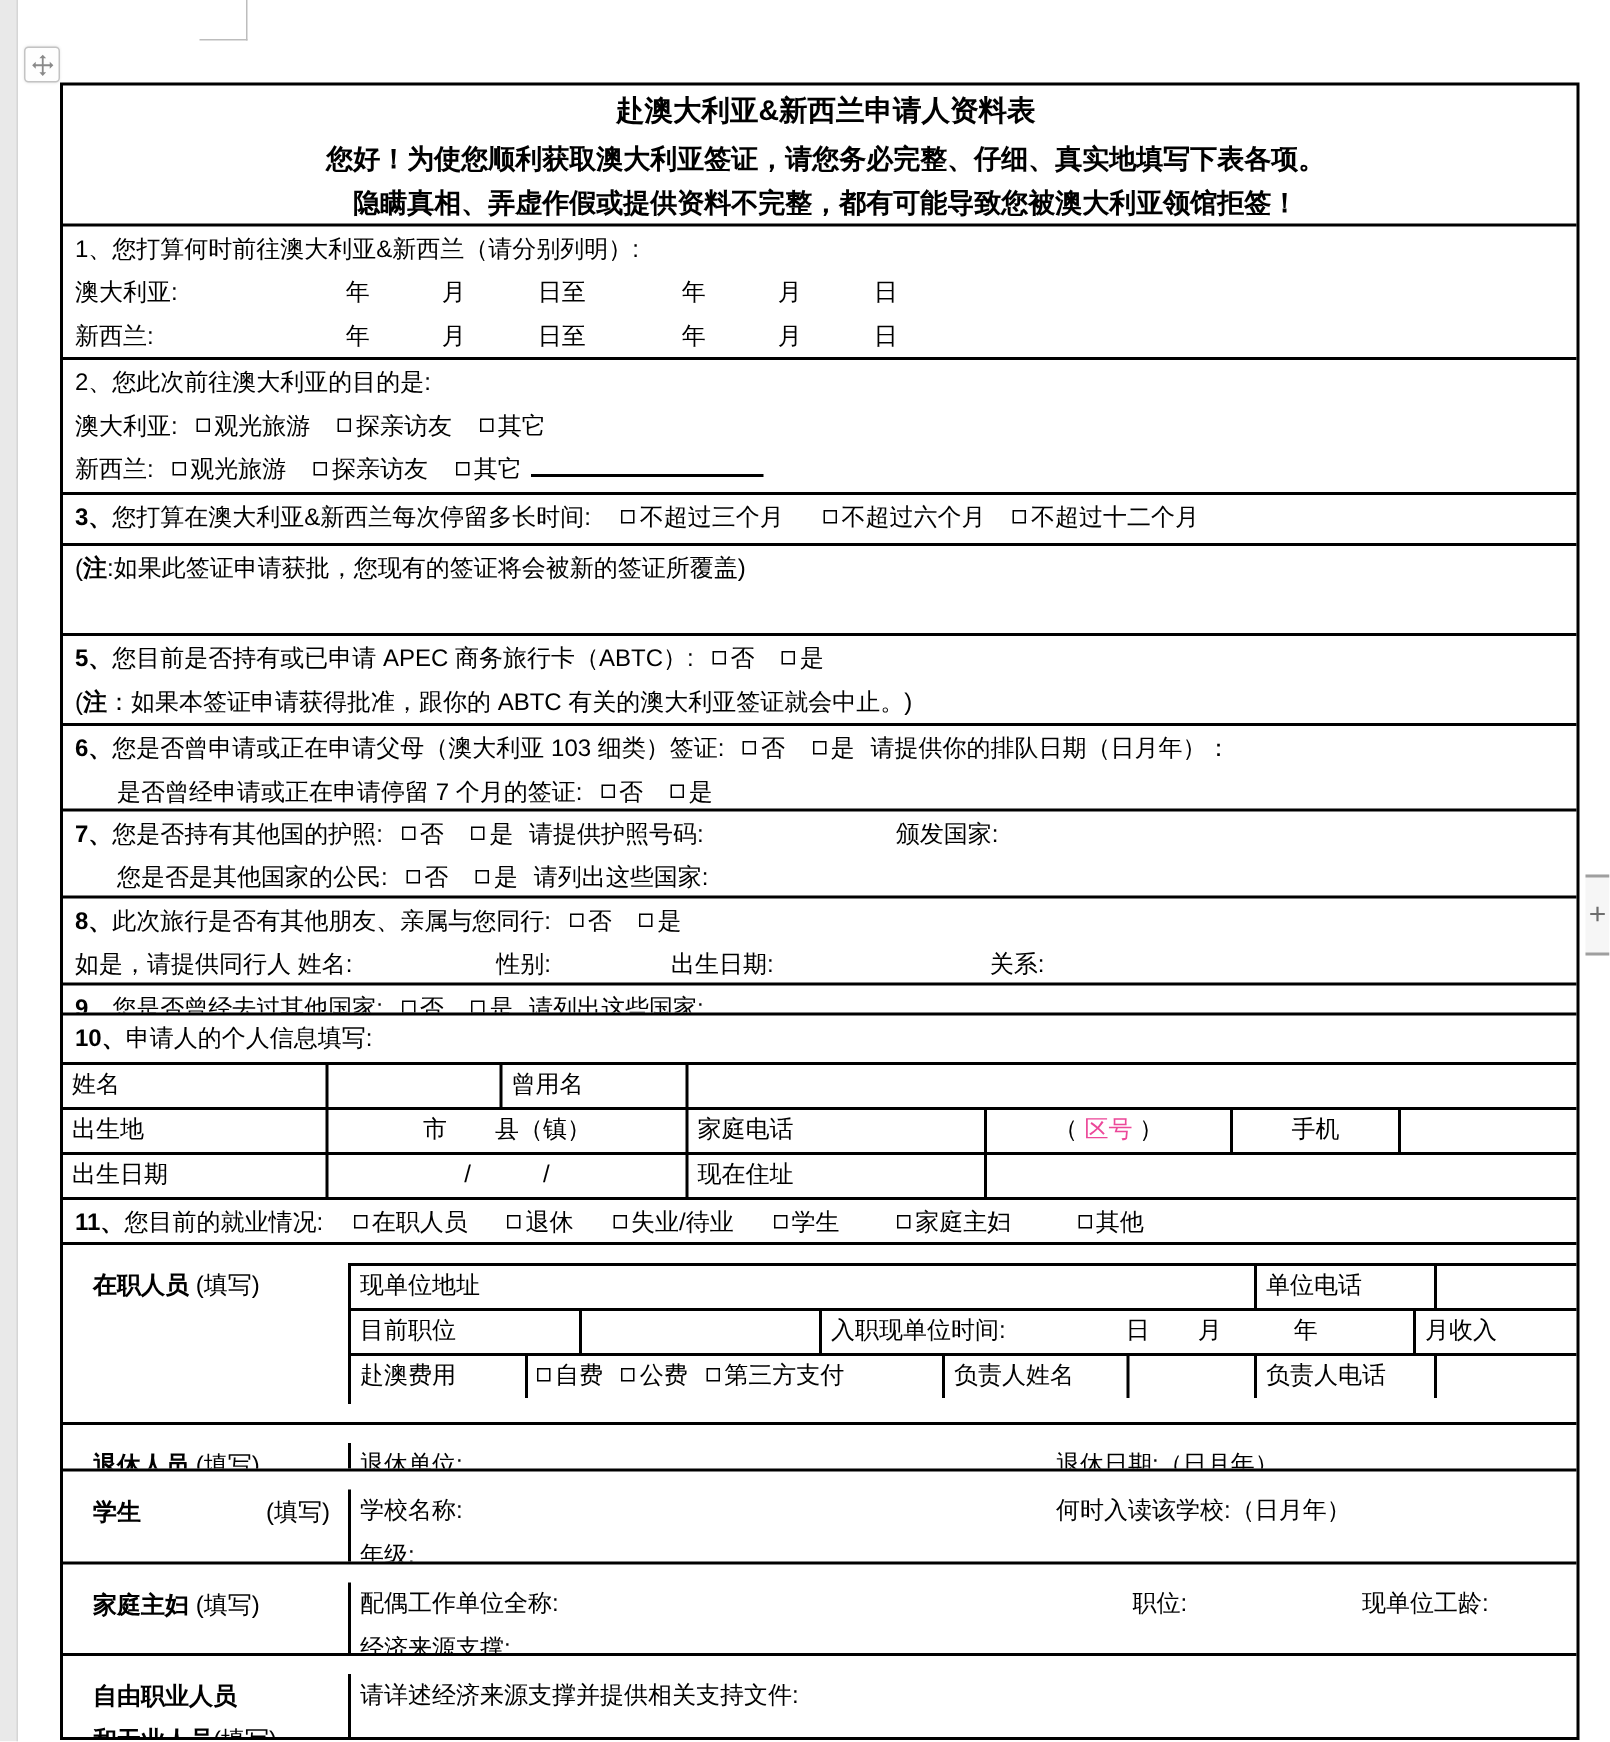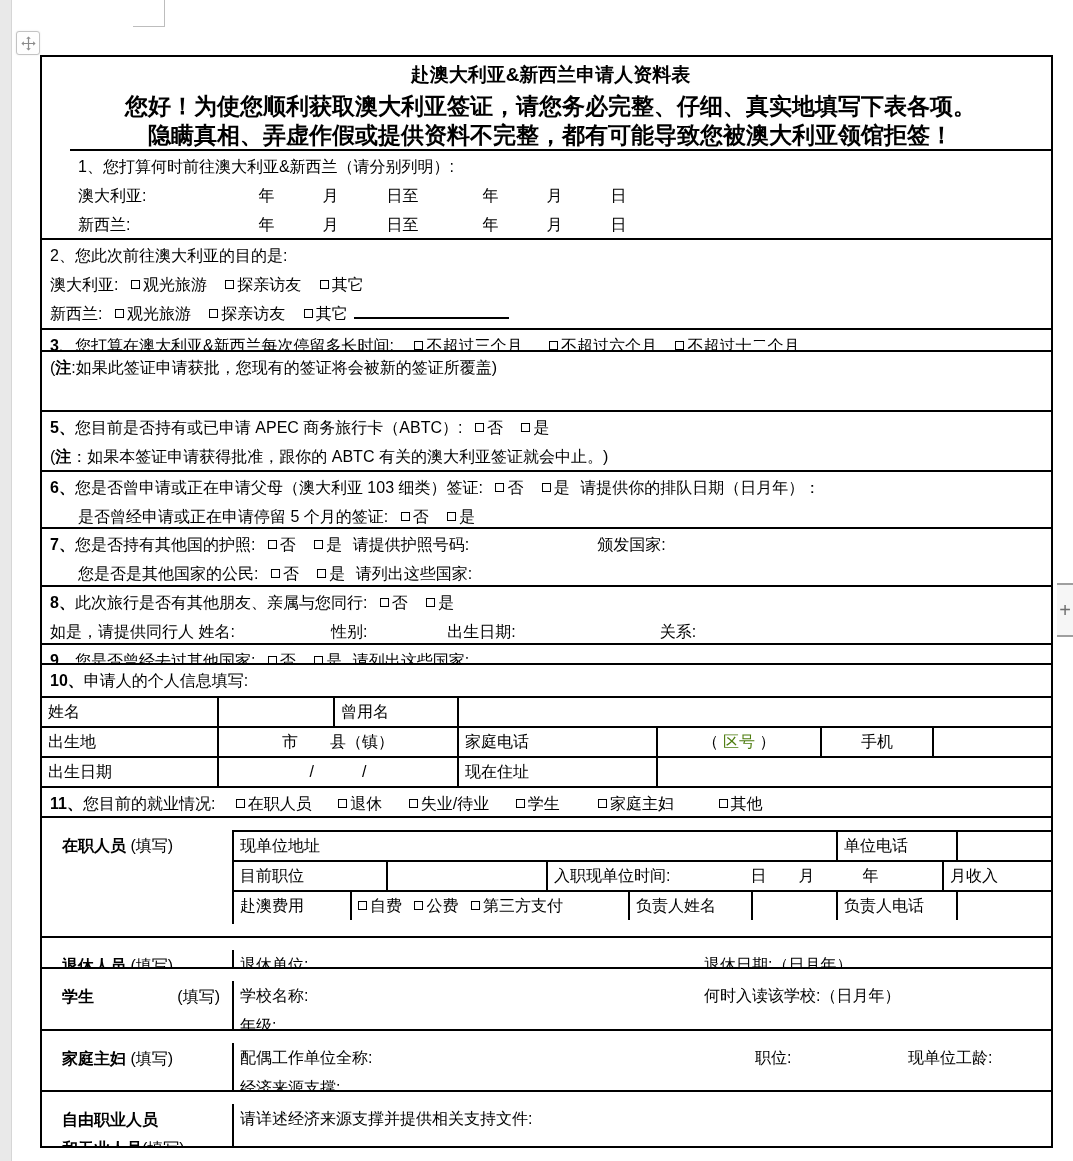--- a/index.html
+++ b/index.html
@@ -15,26 +15,26 @@
   .corner-mark { position:absolute; left:133px; top:-1px; width:32px; height:28px; border-right:1px solid #bdbdbd; border-bottom:1px solid #bdbdbd; }
   .move-handle { position:absolute; left:16px; top:31px; width:24px; height:24px; background:#fefefe; border:1px solid #c3c3c3; border-radius:3px; display:flex; align-items:center; justify-content:center; box-shadow:0 0 2px rgba(0,0,0,.10); cursor:move; }
   .scroll-plus { position:absolute; right:0; top:583px; width:16px; height:54px; background:#f6f6f6; border-top:2px solid #9f9f9f; border-bottom:2px solid #9f9f9f; color:#6e6e6e; font-size:20px; line-height:50px; text-align:center; font-weight:400; }
 
   .form { position:absolute; left:40px; top:55px; width:1013px; border:2px solid #000; background:#fff; }
   .row { border-top:2px solid #000; padding:1px 0 0 8px; white-space:nowrap; overflow:hidden; }
   .row.first { border-top:none; }
   .row.nopad { padding:0; }
   .ln { line-height:29px; white-space:nowrap; }
   .b { font-weight:700; }
-  .muted { color:#4d7c0f;font-family:Liberation Mono, monospace; }
+  .muted { color:#ec4899;font-family:Liberation Mono, monospace; }
   .ind { padding-left:28px; }
 
   .hdr { text-align:center; font-weight:700; }
   .hdr .t1 { font-size:19px; line-height:34px; }
-  .hdr .t2 { font-size:23px; line-height:29px; }
+  .hdr .t2 { font-size:18px; line-height:29px; }
 
   .box { display:inline-block; width:9px; height:9px; border:1px solid #000; margin:0 3px 2px 0; vertical-align:middle; }
   .opt { margin-left:8px; margin-right:6px; }
   .opt.wide { margin-left:16px; }
   .opt.tight { margin-left:6px; margin-right:2px; }
   .fill-line { display:inline-block; width:155px; border-bottom:2px solid #000; height:18px; vertical-align:baseline; }
 
   .grid { display:grid; }
   .cell { border-left:2px solid #000; line-height:28px; padding-left:6px; white-space:nowrap; overflow:hidden; }
   .cell.nb { border-left:none; }
@@ -71,21 +71,21 @@
   </div>
 
   <div class="form">
 
     <div class="row first hdr" style="height:92px;">
       <div class="t1">赴澳大利亚&amp;新西兰申请人资料表</div>
       <div class="t2">您好！为使您顺利获取澳大利亚签证，请您务必完整、仔细、真实地填写下表各项。</div>
       <div class="t2">隐瞒真相、弄虚作假或提供资料不完整，都有可能导致您被澳大利亚领馆拒签！</div>
     </div>
 
-    <div class="row" style="height:89px;margin-left:28px;">
+    <div class="row" style="height:89px;">
       <div class="ln"><span>1、</span><span>您打算何时前往澳大利亚&amp;新西兰（请分别列明）:</span></div>
       <div class="ln">澳大利亚:　　　　　　　年　　　月　　　日至　　　　年　　　月　　　日</div>
       <div class="ln">新西兰:　　　　　　　　年　　　月　　　日至　　　　年　　　月　　　日</div>
     </div>
 
     <div class="row" style="height:90px;">
       <div class="ln"><span>2、</span><span>您此次前往澳大利亚的目的是:</span></div>
       <div class="ln">
         <span>澳大利亚:</span>
         <span class="opt"><i class="box"></i><span>观光旅游</span></span>
@@ -93,21 +93,21 @@
         <span class="opt"><i class="box"></i><span>其它</span></span>
       </div>
       <div class="ln">
         <span>新西兰:</span>
         <span class="opt"><i class="box"></i><span>观光旅游</span></span>
         <span class="opt"><i class="box"></i><span>探亲访友</span></span>
         <span class="opt"><i class="box"></i><span>其它</span></span><span class="fill-line"></span>
       </div>
     </div>
 
-    <div class="row" style="height:22px;">
+    <div class="row" style="height:34px;">
       <div class="ln">
         <span class="b">3、</span><span>您打算在澳大利亚&amp;新西兰每次停留多长时间:</span>
         <span class="opt wide"><i class="box"></i><span>不超过三个月</span></span>
         <span class="opt wide"><i class="box"></i><span>不超过六个月</span></span>
         <span class="opt"><i class="box"></i><span>不超过十二个月</span></span>
       </div>
     </div>
 
     <div class="row" style="height:60px;">
       <div class="ln"><span>(</span><span class="b">注</span><span>:如果此签证申请获批，您现有的签证将会被新的签证所覆盖)</span></div>
@@ -123,21 +123,21 @@
     </div>
 
     <div class="row" style="height:57px;">
       <div class="ln">
         <span class="b">6、</span><span>您是否曾申请或正在申请父母（澳大利亚 103 细类）签证:</span>
         <span class="opt"><i class="box"></i><span>否</span></span>
         <span class="opt"><i class="box"></i><span>是</span></span>
         <span>请提供你的排队日期（日月年）：</span>
       </div>
       <div class="ln ind">
-        <span>是否曾经申请或正在申请停留 5 个月的签证:</span>
+        <span>是否曾经申请或正在申请停留 7 个月的签证:</span>
         <span class="opt"><i class="box"></i><span>否</span></span>
         <span class="opt"><i class="box"></i><span>是</span></span>
       </div>
     </div>
 
     <div class="row" style="height:58px;">
       <div class="ln">
         <span class="b">7、</span><span>您是否持有其他国的护照:</span>
         <span class="opt"><i class="box"></i><span>否</span></span>
         <span class="opt"><i class="box"></i><span>是</span></span>

